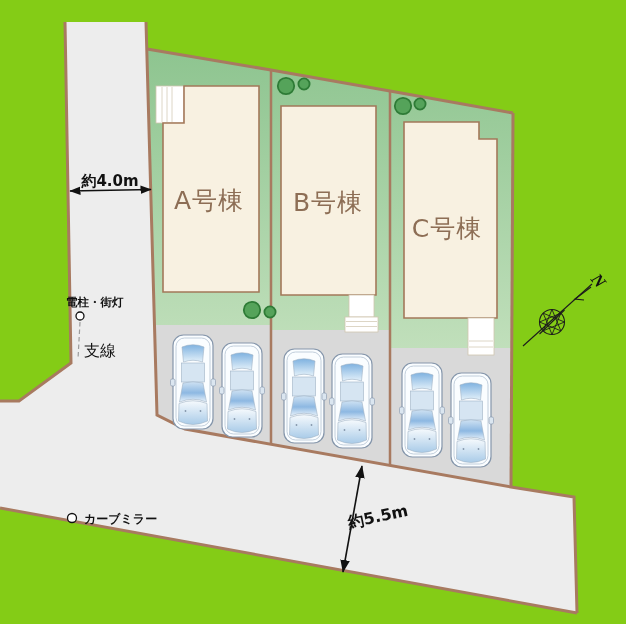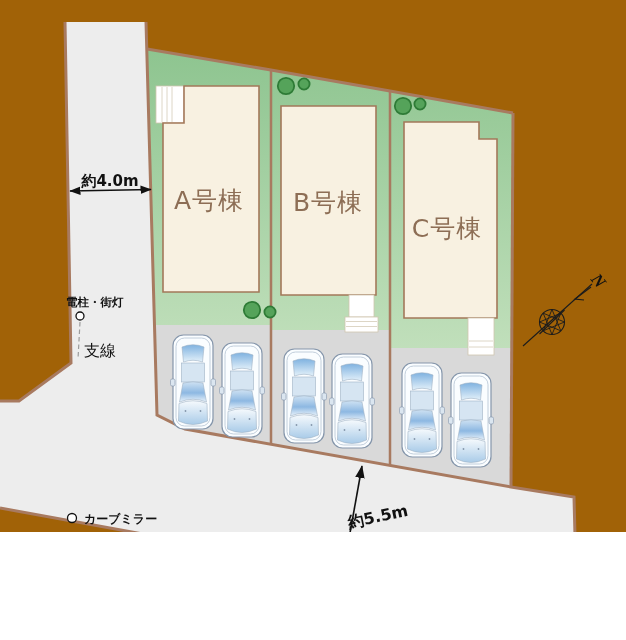--- a/index.html
+++ b/index.html
@@ -1,16 +1,16 @@
 <!DOCTYPE html>
 <html style="--c-boundary: #a87a60; --c-road-fill: #ededed; --c-parking-fill: #d9d9d9; --c-lot-green-top: #8dc48f; --c-lot-green-bottom: #d7ebce; --c-building-fill: #f8f1e1; --c-building-stroke: #a3785a; --c-tree-fill: #55a35a; --c-tree-stroke: #2e7b36; --c-label-brown: #8d6e55; --c-annotation-black: #111111;"><head>
 <meta charset="utf-8">
 <style>
   html,body{margin:0;padding:0;background:#ffffff;}
-  .stage{position:relative;width:626px;height:532px;background:#a16207;overflow:hidden;
+  .stage{position:relative;width:626px;height:624px;background:#84cc16;overflow:hidden;
          font-family:"DejaVu Sans","Liberation Sans",sans-serif;}
   svg{display:block;}
   
   .road-fill{fill:var(--c-road-fill,#ededed);}
   .parking-fill{fill:var(--c-parking-fill,#d9d9d9);}
   .boundary{stroke:var(--c-boundary,#a87a60);fill:none;stroke-linejoin:miter;stroke-linecap:butt;}
   .bw3{stroke-width:3;} .bw25{stroke-width:2.5;}
   .building{fill:var(--c-building-fill,#f8f1e1);stroke:var(--c-building-stroke,#a3785a);stroke-width:1.6;}
   .porch{fill:#ffffff;stroke:#cfc5b0;stroke-width:0.8;}
   .porch-line{stroke:#ddd6c6;stroke-width:1;fill:none;}

